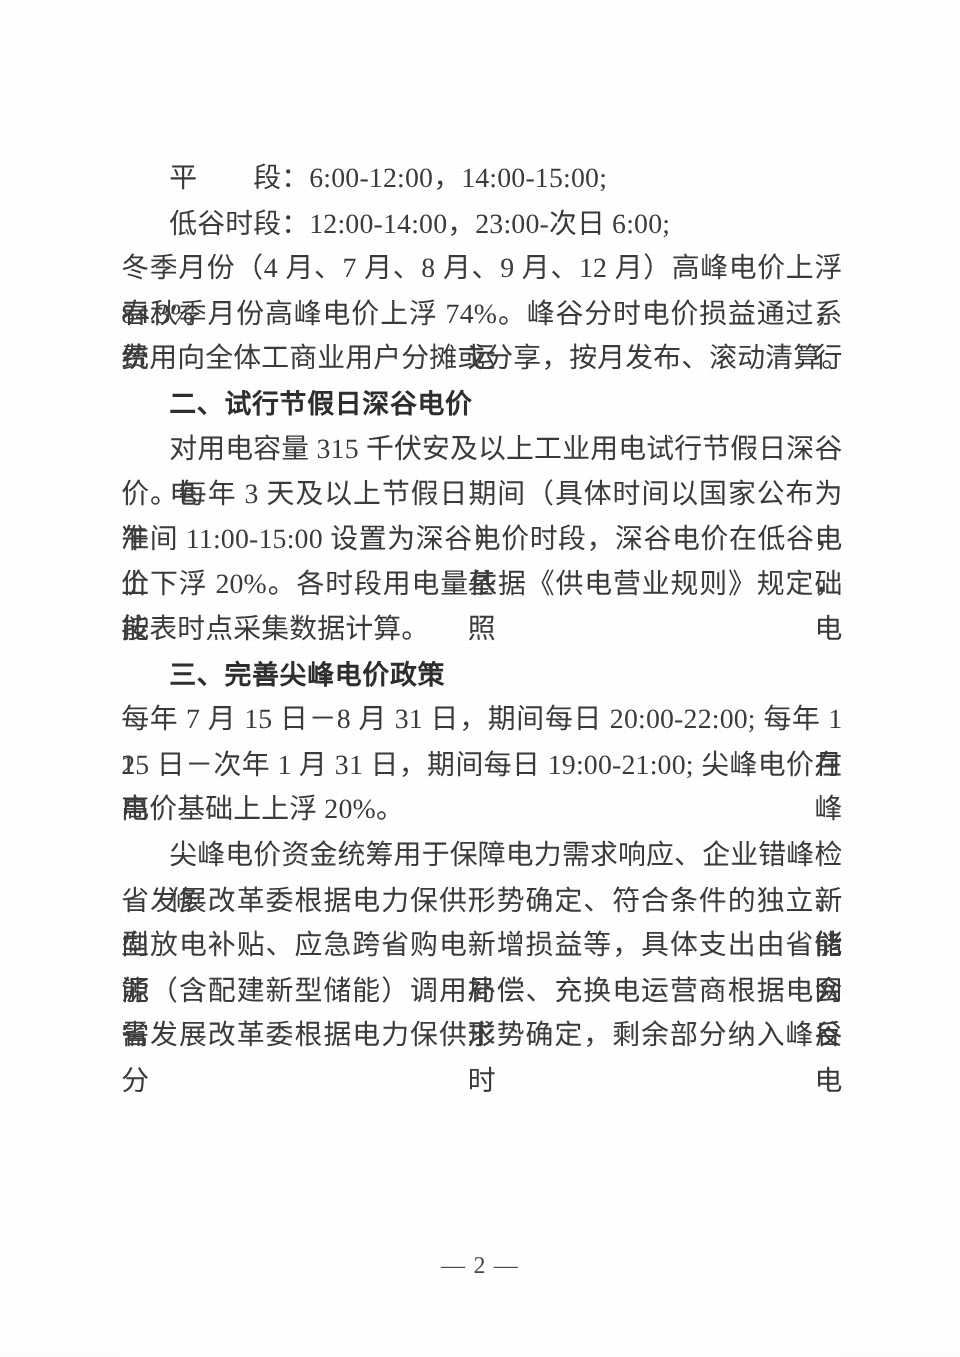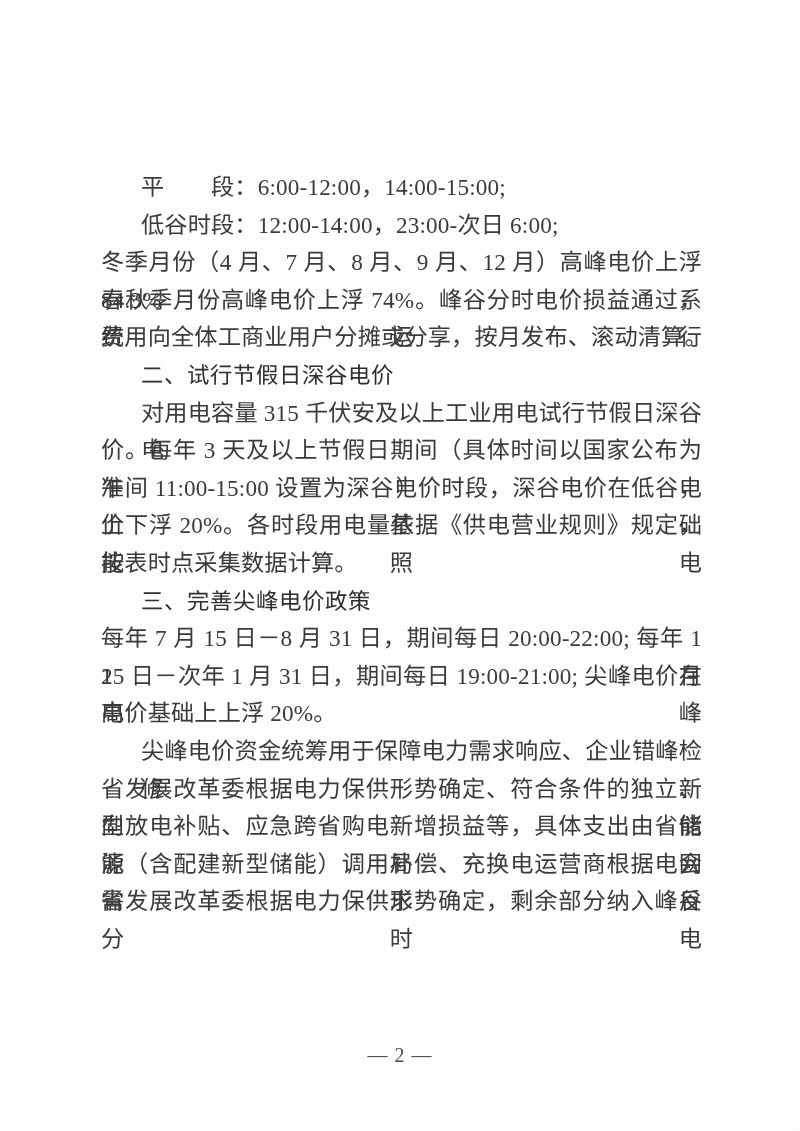--- a/index.html
+++ b/index.html
@@ -31,21 +31,20 @@
     top: 0;
     width: 800px;
     height: 1131px;
   }
 
   .textblock {
     position: absolute;
     left: 101px;
     top: 131px;
     width: 601px;
-    margin-top: 38px;
   }
 
   .line {
     height: 37.6px;
     line-height: 37.6px;
     font-size: 23.2px;
     white-space: pre;
     letter-spacing: 0.15px;
     color: #3b3b3d;
     text-rendering: optimizeLegibility;
@@ -54,21 +53,21 @@
   
   .line.just {
     white-space: normal;
     text-align: justify;
     text-align-last: justify;
     word-break: break-all;
   }
 
   .heading {
     font-family: "DejaVu Sans", "Liberation Sans", sans-serif;
-    font-weight: 400;
+    font-weight: 700;
     font-size: 22.4px;
     letter-spacing: 0.6px;
     color: #2e2e30;
   }
 
   .pad-left-2 {
     padding-left: 40px;
   }
 
   .wide-label {

